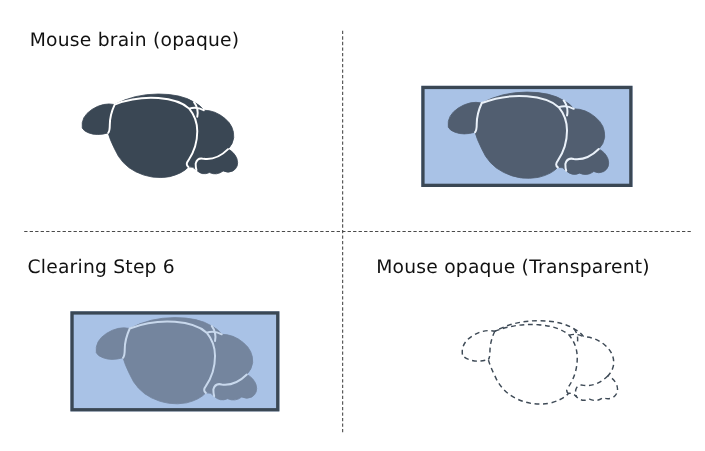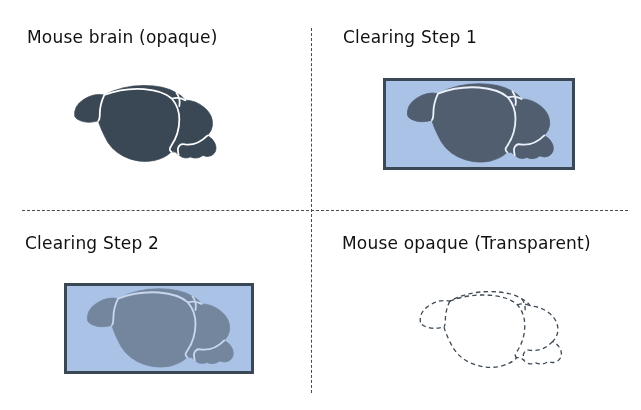--- a/index.html
+++ b/index.html
@@ -42,28 +42,27 @@
 <div class="canvas" style="--divider: #4A4A4A;">
 
   <div class="divider h"></div>
   <div class="divider v"></div>
 
   <span class="label" style="left:27px;top:27px">Mouse brain (opaque)</span>
   <svg class="brain" style="left: 70px; top: 84px; --bf: #3A4754; --bl: #FFFFFF;" width="148" height="81" viewBox="0 0 200 110">
     <use href="#brain-solid"></use>
   </svg>
 
-  <span class="label" style="left:343px;top:27px">Clearing Step 1</span>
   <div class="tank" style="left: 383px; top: 78px; width: 192px; height: 92px; background-color: rgb(169, 194, 230); border-color: rgb(58, 71, 84);">
     <svg class="brain" width="152" height="84" viewBox="0 0 200 110" style="--bf: #515E70; --bl: #EAF1F9;">
       <use href="#brain-solid"></use>
     </svg>
   </div>
 
-  <span class="label" style="left:25px;top:233px">Clearing Step 2</span>
+  <span class="label" style="left:25px;top:233px">Clearing Step 6</span>
   <div class="tank" style="left: 64px; top: 283px; width: 190px; height: 91px; background-color: rgb(169, 194, 230); border-color: rgb(58, 71, 84);">
     <svg class="brain" width="152" height="84" viewBox="0 0 200 110" style="--bf: #74859E; --bl: #C8D8EC;">
       <use href="#brain-solid"></use>
     </svg>
   </div>
 
   <span class="label" style="left:342px;top:233px">Mouse opaque (Transparent)</span>
   <svg class="brain" style="left: 416px; top: 290px; --bo: #3E4A56;" width="147" height="81" viewBox="0 0 200 110">
     <use href="#brain-dashed"></use>
   </svg>

